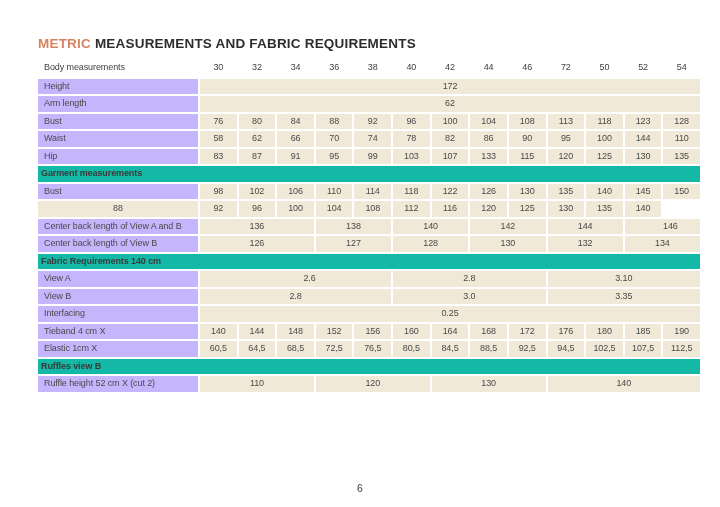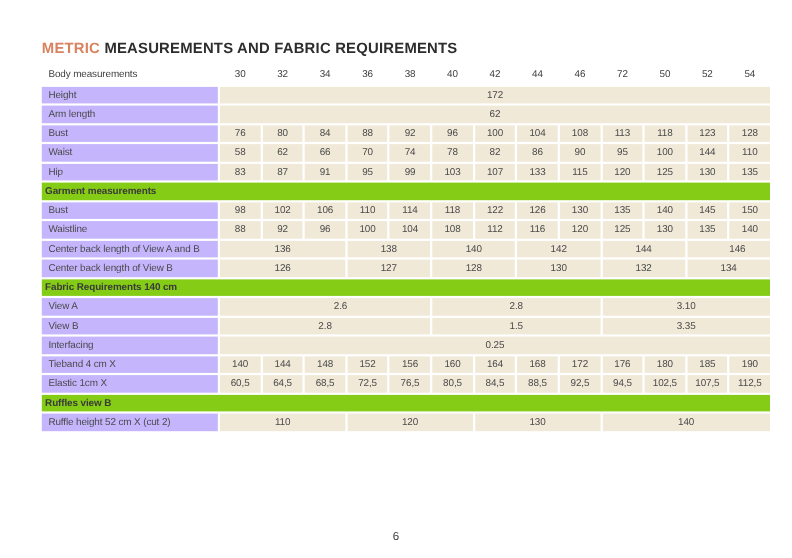--- a/index.html
+++ b/index.html
@@ -42,21 +42,21 @@
     overflow: hidden;
     white-space: nowrap;
   }
   .cell { background: #f1e9d8; text-align: center; }
   .label-cell { background: #c4b5fd; padding-left: 6px; text-align: left; }
   .header-row { margin-bottom: 3px; }
   .header-row .header-label { background: transparent; padding-left: 6px; color: #3f3f3f; }
   .header-row .cell { background: transparent; color: #3f3f3f; }
   .section-label {
     grid-column: 1 / -1;
-    background: #84cc16;
+    background: #14b8a6;
     font-weight: bold;
     padding-left: 3px;
     color: #3a3a3a;
   }
   .page-number {
     position: absolute;
     bottom: 13px;
     left: 0;
     width: 720px;
     text-align: center;
@@ -157,21 +157,20 @@
         <div class="cell">118</div>
         <div class="cell">122</div>
         <div class="cell">126</div>
         <div class="cell">130</div>
         <div class="cell">135</div>
         <div class="cell">140</div>
         <div class="cell">145</div>
         <div class="cell">150</div>
       </div>
       <div class="row">
-        <div class="label-cell">Waistline</div>
         <div class="cell">88</div>
         <div class="cell">92</div>
         <div class="cell">96</div>
         <div class="cell">100</div>
         <div class="cell">104</div>
         <div class="cell">108</div>
         <div class="cell">112</div>
         <div class="cell">116</div>
         <div class="cell">120</div>
         <div class="cell">125</div>
@@ -202,21 +201,21 @@
       </div>
       <div class="row">
         <div class="label-cell">View A</div>
         <div class="cell" style="grid-column: span 5; padding-left: 28px;">2.6</div>
         <div class="cell" style="grid-column: span 4;">2.8</div>
         <div class="cell" style="grid-column: span 4;">3.10</div>
       </div>
       <div class="row">
         <div class="label-cell">View B</div>
         <div class="cell" style="grid-column: span 5;">2.8</div>
-        <div class="cell" style="grid-column: span 4;">1.5</div>
+        <div class="cell" style="grid-column: span 4;">3.0</div>
         <div class="cell" style="grid-column: span 4;">3.35</div>
       </div>
       <div class="row">
         <div class="label-cell">Interfacing</div>
         <div class="cell" style="grid-column: span 13; text-align: center;">0.25</div>
       </div>
       <div class="row">
         <div class="label-cell">Tieband 4 cm X</div>
         <div class="cell">140</div>
         <div class="cell">144</div>

